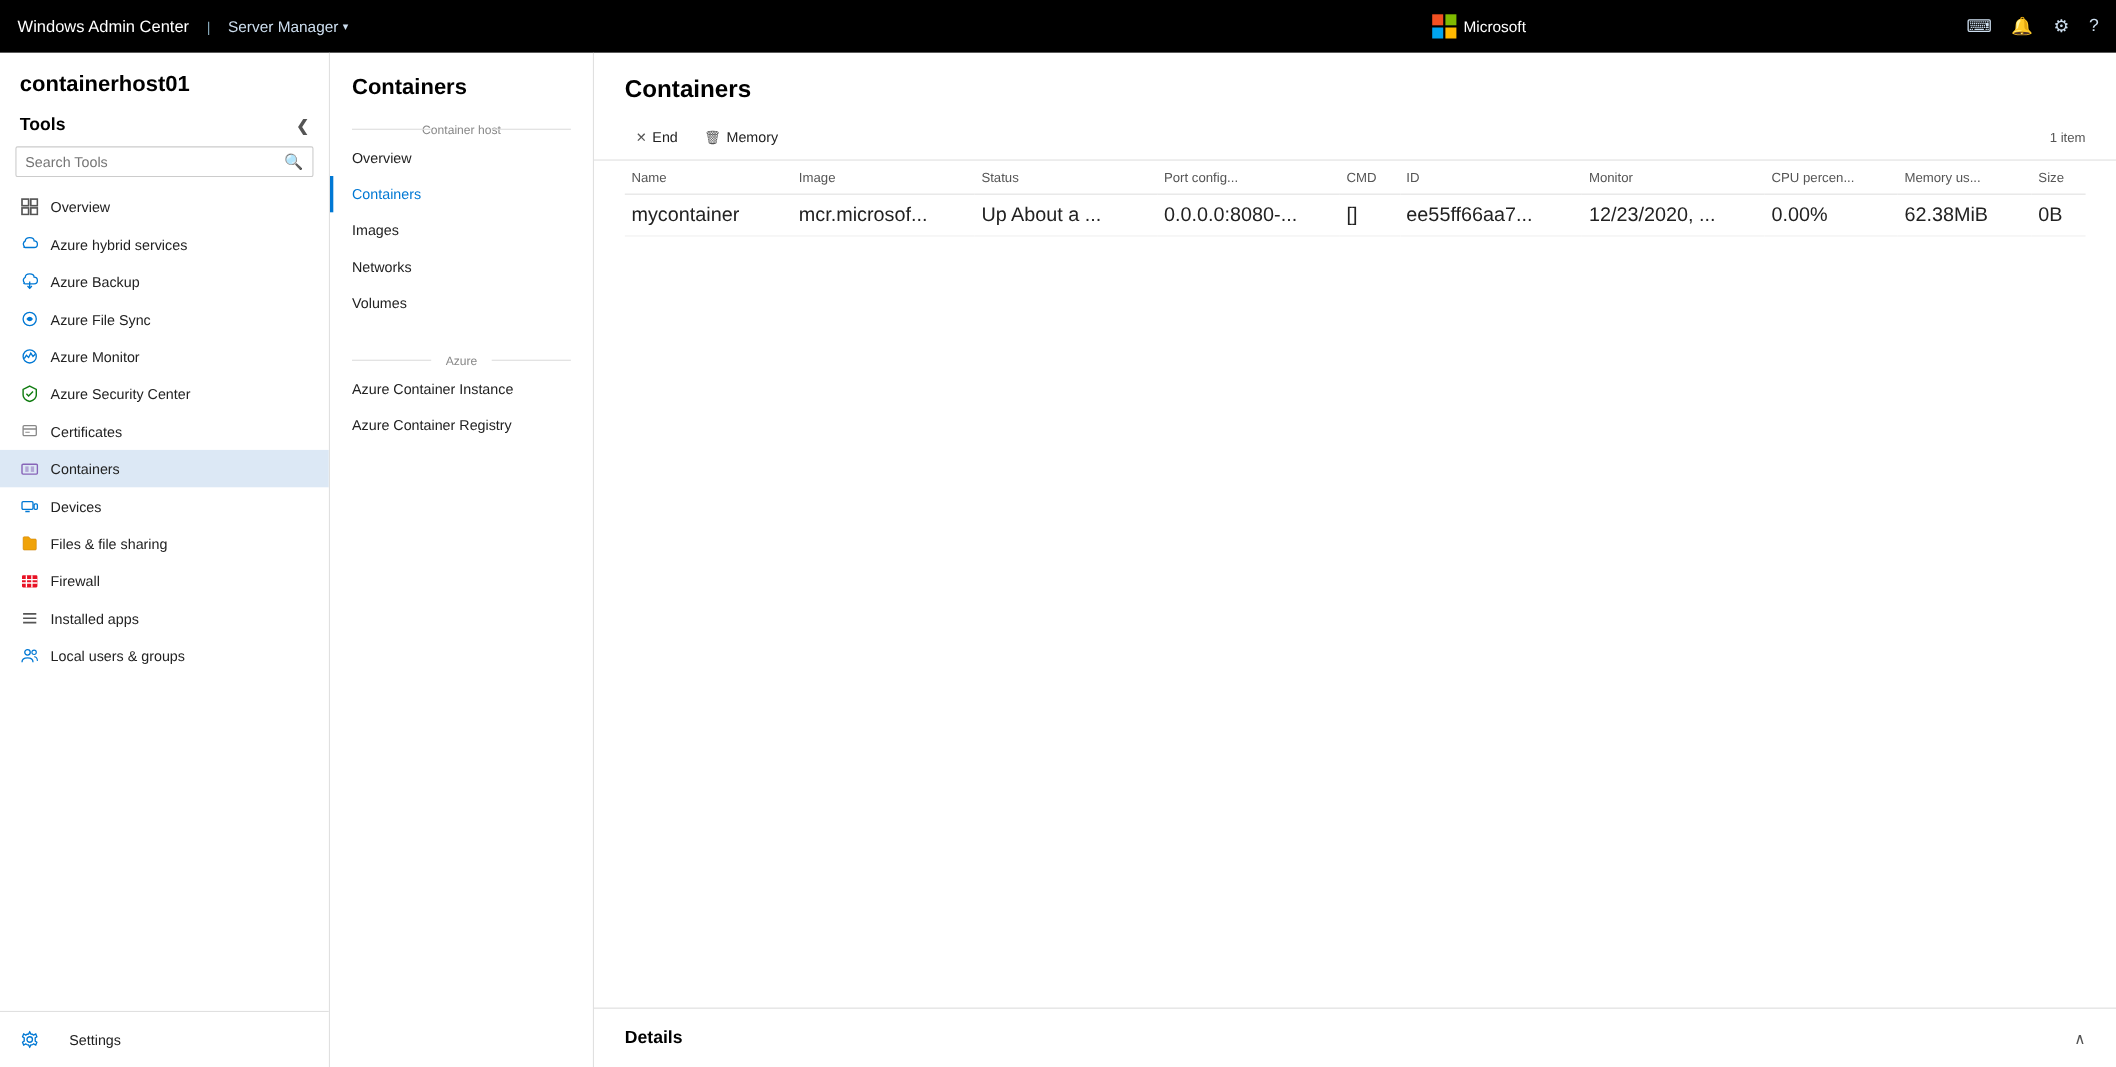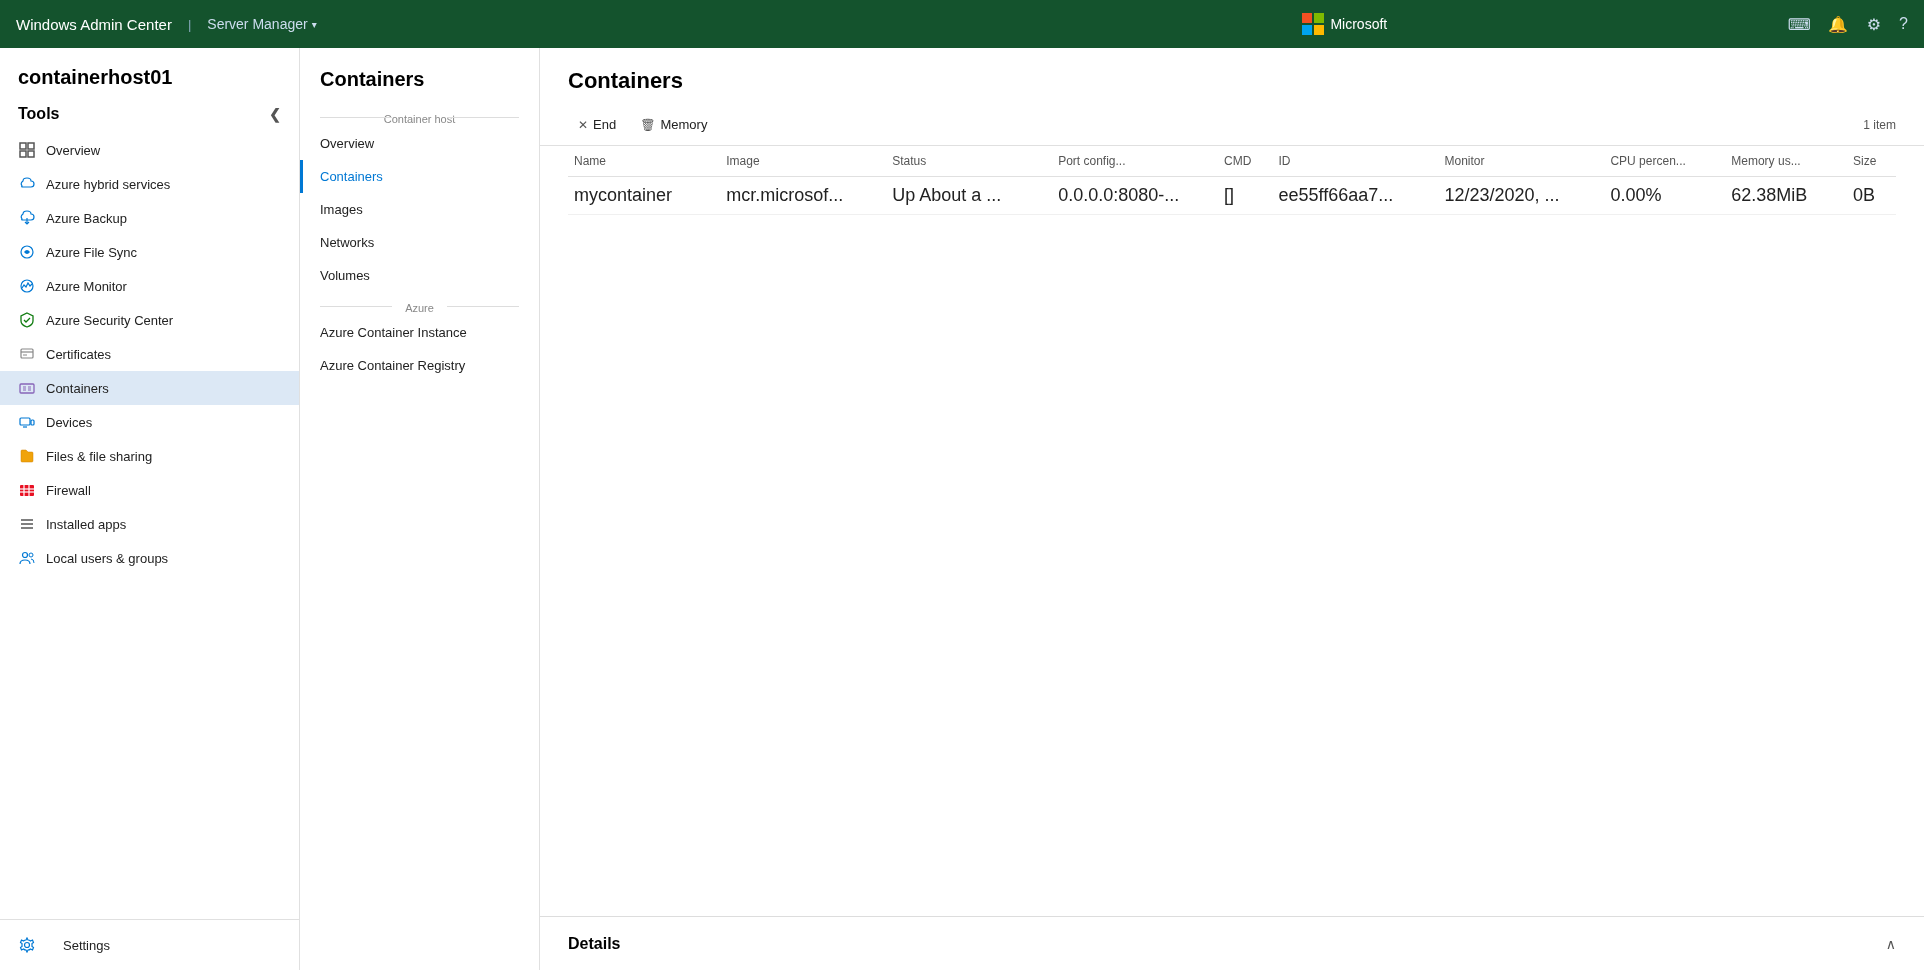--- a/index.html
+++ b/index.html
@@ -2,21 +2,21 @@
 <html><head>
   <meta charset="utf-8">
   <style>
     * { box-sizing: border-box; margin: 0; padding: 0; }
     body { font-family: 'Segoe UI', sans-serif; font-size: 13px; background: #fff; overflow: hidden; width: 1924px; height: 970px; }
 
     
     .topbar {
       display: flex;
       align-items: center;
-      background: #14532d;
+      background: #000000;
       height: 48px;
       padding: 0 16px;
       color: #fff;
     }
     .topbar-left { display: flex; align-items: center; gap: 10px; flex: 1; }
     .topbar-brand { font-size: 15px; font-weight: 500; color: #fff; }
     .topbar-divider { color: #8ab; margin: 0 6px; }
     .topbar-server { display: flex; align-items: center; gap: 4px; font-size: 14px; color: #cde; cursor: pointer; }
     .topbar-center { flex: 1; display: flex; justify-content: center; align-items: center; }
     .ms-logo { display: flex; align-items: center; gap: 6px; }
@@ -206,20 +206,24 @@
 </div>
 
 <div class="main-layout">
 
   <div class="sidebar">
     <div class="sidebar-hostname">containerhost01</div>
     <div class="sidebar-tools-label">
       <span>Tools</span>
       <span class="sidebar-collapse-btn">❮</span>
     </div>
+    <div class="sidebar-search">
+      <input type="text" placeholder="Search Tools" style="">
+      <span class="sidebar-search-icon">🔍</span>
+    </div>
     <div class="sidebar-items">
 
       <div class="sidebar-item">
         <div class="sidebar-item-icon">
           <svg width="16" height="16" viewBox="0 0 16 16">
               <rect x="1" y="1" width="6" height="6" fill="none" stroke="#555" stroke-width="1.5"></rect>
               <rect x="9" y="1" width="6" height="6" fill="none" stroke="#555" stroke-width="1.5"></rect>
               <rect x="1" y="9" width="6" height="6" fill="none" stroke="#555" stroke-width="1.5"></rect>
               <rect x="9" y="9" width="6" height="6" fill="none" stroke="#555" stroke-width="1.5"></rect>
             </svg>
@@ -375,21 +379,21 @@
     <div class="second-panel-title">Containers</div>
 
     <div class="second-panel-section-label">Container host</div>
 
     <a class="second-panel-item">Overview</a>
     <a class="second-panel-item active">Containers</a>
     <a class="second-panel-item">Images</a>
     <a class="second-panel-item">Networks</a>
     <a class="second-panel-item">Volumes</a>
 
-    <div class="second-panel-section-label" style="margin-top:4px;">Azure</div>
+    <div class="second-panel-section-label" style="margin-top:25px;">Azure</div>
 
     <a class="second-panel-item">Azure Container Instance</a>
     <a class="second-panel-item">Azure Container Registry</a>
   </div>
 
   <div class="content-area">
     <div class="content-header">
       <h1 class="content-title">Containers</h1>
     </div>
 

